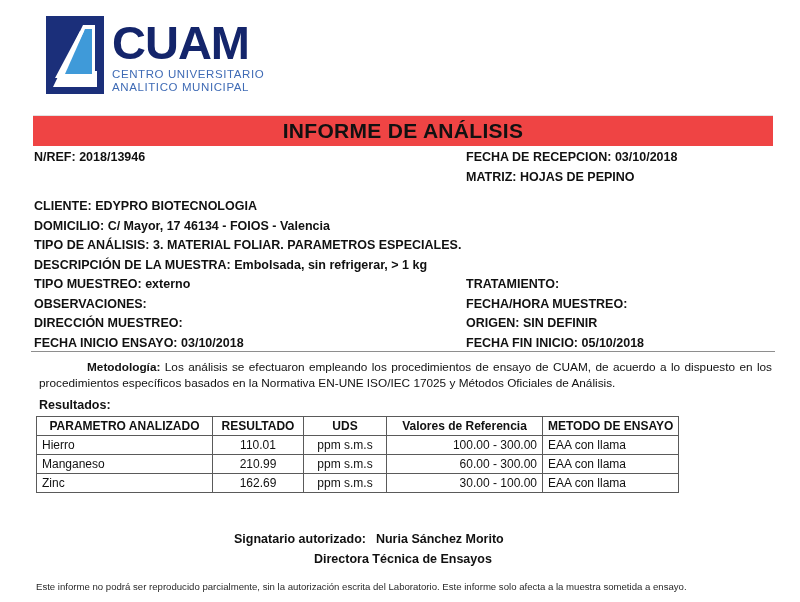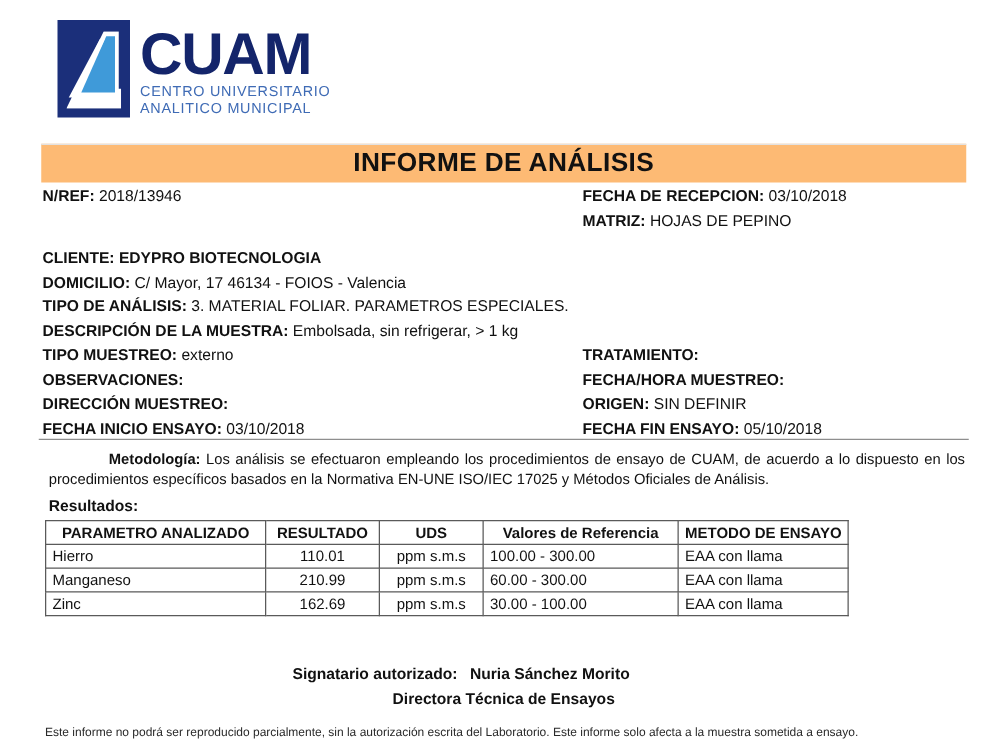--- a/index.html
+++ b/index.html
@@ -66,21 +66,21 @@
     font-weight: normal;
   }
 
   
   .title-bar {
     position: absolute;
     left: 33px;
     top: 115px;
     width: 740px;
     height: 30px;
-    background: #fdba74;
+    background: #ef4444;
     border-top: 1px solid #e2e2e2;
   }
   .title-bar .title-text {
     position: absolute;
     left: 0;
     right: 0;
     top: 3px;
     text-align: center;
     font-size: 21px;
     font-weight: bold;
@@ -108,21 +108,21 @@
   }
   .col-right {
     position: absolute;
     left: 432px;
     top: 0;
   }
   .lbl {
     font-weight: bold;
   }
   .val {
-    font-weight: normal;
+    font-weight: bold;
     text-align: right;
   }
   .gapline { height: 10px; }
 
   hr.sep {
     position: absolute;
     left: 31px;
     width: 744px;
     border: none;
     border-top: 1px solid #8e8e8e;
@@ -166,21 +166,21 @@
     line-height: 15px;
   }
   table.results th {
     font-weight: bold;
     text-align: center;
     white-space: nowrap;
   }
   table.results td.c-param { width: 165px; text-align: left; }
   table.results td.c-res   { width: 80px;  text-align: center; }
   table.results td.c-uds   { width: 72px;  text-align: center; }
-  table.results td.c-ref   { width: 145px; text-align: left; }
+  table.results td.c-ref   { width: 145px; text-align: right; }
   table.results td.c-met   { width: 125px; text-align: left; }
 
   
   .sign {
     position: absolute;
     left: 234px;
     top: 529px;
     font-size: 12.5px;
     font-weight: bold;
     line-height: 20px;
@@ -313,21 +313,21 @@
         <span class="val">SIN DEFINIR</span>
       </span>
     </div>
 
     <div class="row">
       <span class="col-left">
         <span class="lbl">FECHA INICIO ENSAYO:</span>
         <span class="val">03/10/2018</span>
       </span>
       <span class="col-right">
-        <span class="lbl">FECHA FIN ENSAYO:</span>
+        <span class="lbl">FECHA FIN INICIO:</span>
         <span class="val">05/10/2018</span>
       </span>
     </div>
 
   </div>
 
   <hr class="sep sep-method">
 
   <div class="method">
     <b>Metodología:</b><span> Los análisis se efectuaron empleando los procedimientos de ensayo de CUAM, de acuerdo a lo dispuesto en los procedimientos específicos basados en la Normativa EN-UNE ISO/IEC 17025 y Métodos Oficiales de Análisis.</span>

